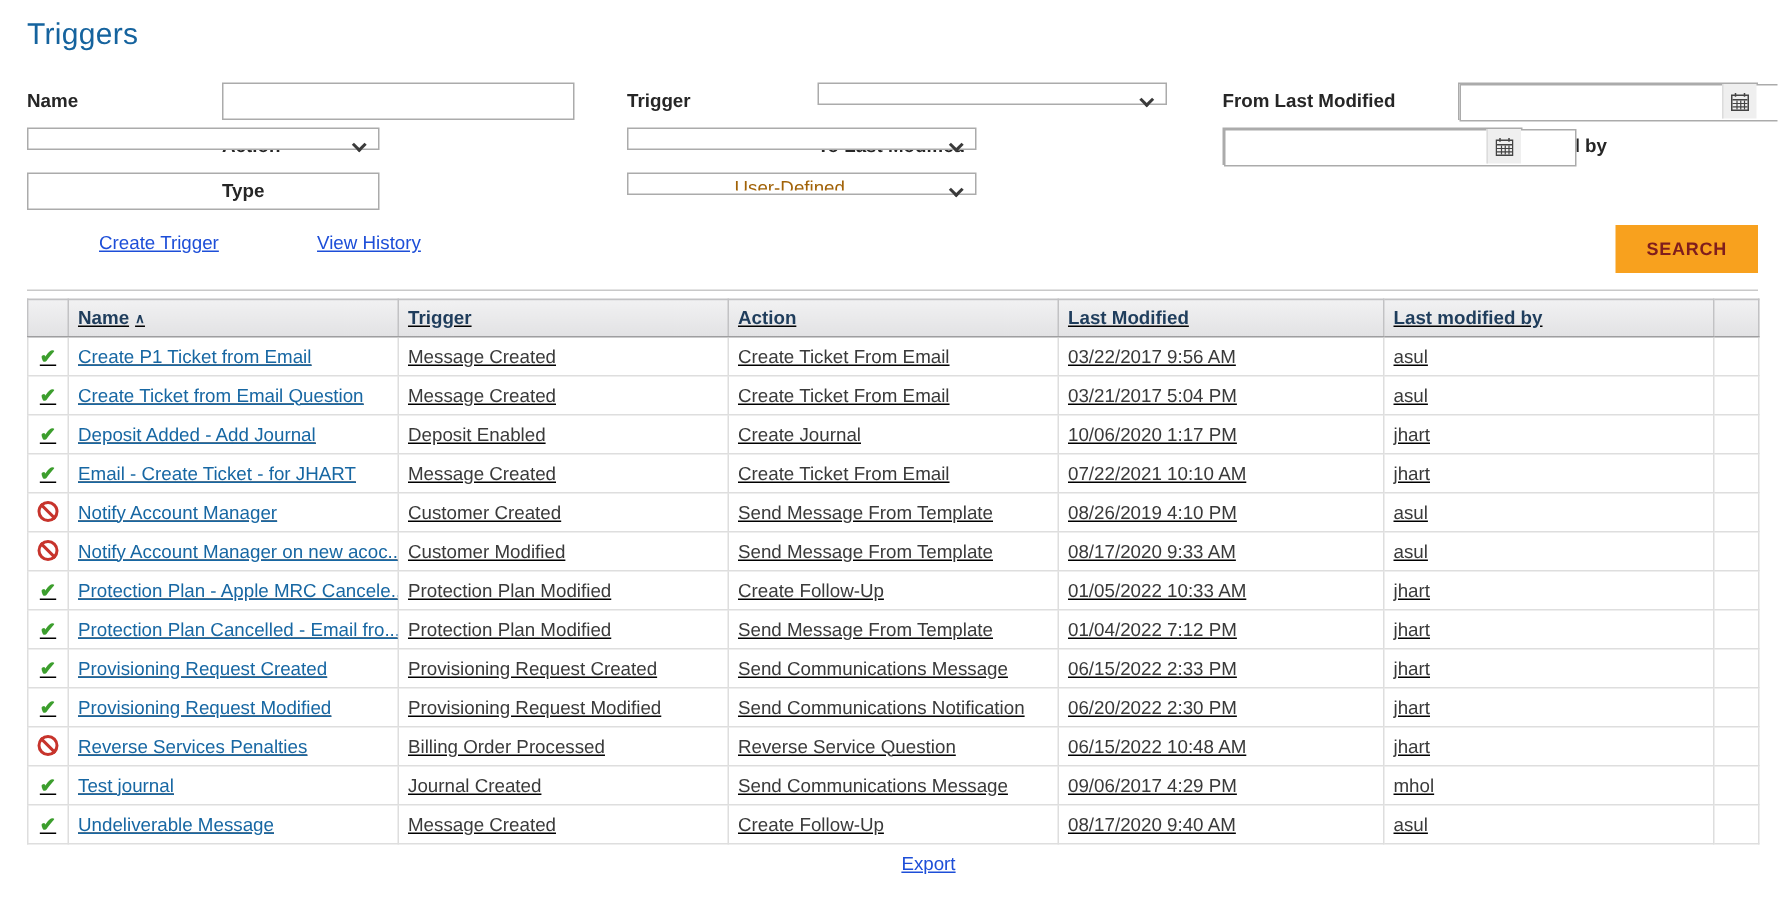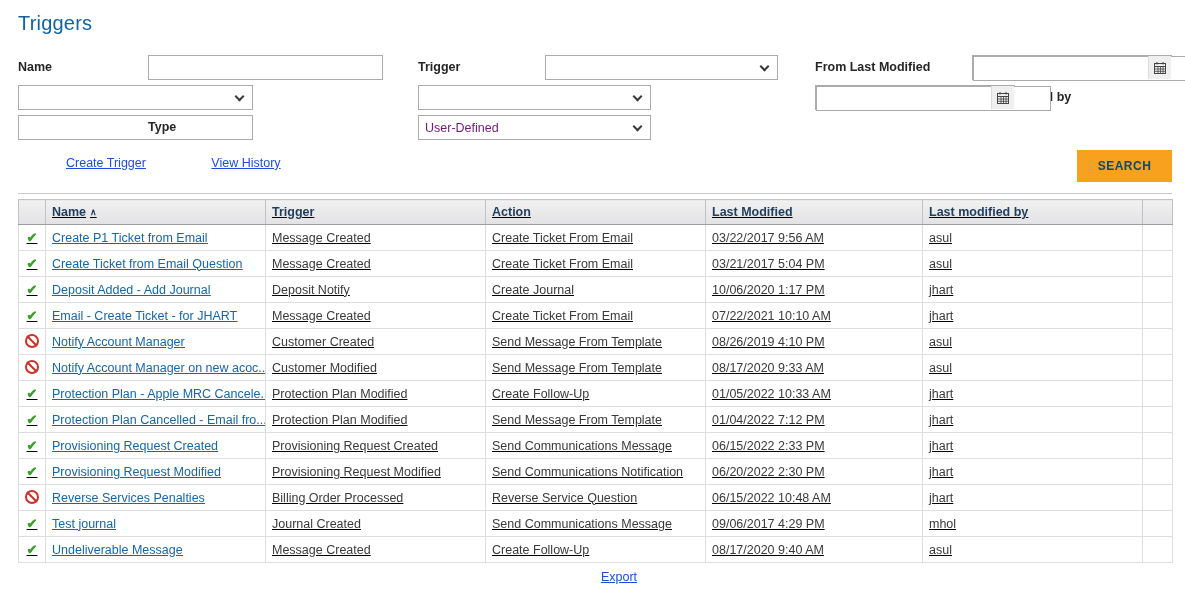--- a/index.html
+++ b/index.html
@@ -19,40 +19,40 @@
   }
   .f-label { font-size:12.5px; font-weight:700; color:#262626; line-height:25px; }
   .f-field { height:25px; }
   .f-field input[type=text] {
     width:235px; height:25px; border:1px solid #ababab; padding:2px 6px;
     font-size:12.5px; color:#333; font-family:"Liberation Sans",sans-serif; outline:none;
   }
   .select-wrap { position:relative; display:inline-block; width:235px; height:25px; }
   .select-wrap.w233 { width:233px; }
   .select-wrap select {
-    width:100%; height:25px; border:1px solid #ababab; background:#fff;
+    width:100%; height:15px; border:1px solid #ababab; background:#fff;
     -webkit-appearance:none; appearance:none; padding:2px 22px 2px 6px;
-    font-size:12.5px; color:#701a75; font-family:"Liberation Sans",sans-serif; border-radius:0; outline:none;
+    font-size:12.5px; color:#a16207; font-family:"Liberation Sans",sans-serif; border-radius:0; outline:none;text-align:center;
   }
   .chevron { position:absolute; right:10px; top:8px; width:7px; height:7px;
     border-right:2px solid #3a3a3a; border-bottom:2px solid #3a3a3a;
     transform:rotate(45deg); pointer-events:none; }
   .datebox { position:relative; width:200px; height:25px; border:1px solid #ababab; background:#fff; }
   .datebox input { border:none; width:174px; height:23px; padding:2px 6px; font-size:12.5px; color:#333; outline:none; font-family:"Liberation Sans",sans-serif; }
   .cal-btn { position:absolute; top:0; right:0; width:23px; height:23px; background:#efefef;
     border:none; border-left:1px solid #dcdcdc; cursor:pointer; display:flex; align-items:center; justify-content:center; }
 
   
   .toolbar { position:relative; height:44px; margin-top:10px; border-bottom:1px solid #c9c9c9; width:1154px; }
   .toolbar-links { padding-top:3px; }
   a.text-link { color:#1d4ed8; font-size:12.5px; text-decoration:underline;margin-left:48px; }
   .toolbar-links a { margin-right:13px; }
   .search-btn {
     position:absolute; right:0; top:0; width:95px; height:32px;
-    background:#F8A11E; color:#0c4a6e; border:none; font-family:"Liberation Sans",sans-serif;
+    background:#F8A11E; color:#7f1d1d; border:none; font-family:"Liberation Sans",sans-serif;
     font-size:12px; font-weight:700; letter-spacing:0.5px; cursor:pointer;
   }
 
   
   table.triggers { border-collapse:collapse; table-layout:fixed; width:1154px; margin-top:5px; font-size:12.5px;text-decoration:underline; }
   table.triggers th {
     background:linear-gradient(#f1f1f2,#e2e2e4);
     border:1px solid #c2c2c4; border-bottom:1px solid #9e9ea0;
     color:#1F3D5C; font-weight:700; text-align:left; padding:5px 6px; height:25px;
   }
@@ -199,21 +199,21 @@
       <td><a href="#" class="row-link">Create Ticket from Email Question</a></td>
       <td>Message Created</td>
       <td>Create Ticket From Email</td>
       <td>03/21/2017 5:04 PM</td>
       <td>asul</td>
       <td></td>
     </tr>
         <tr>
       <td class="c-status"><span class="icon-check">✔</span></td>
       <td><a href="#" class="row-link">Deposit Added - Add Journal</a></td>
-      <td>Deposit Notify</td>
+      <td>Deposit Enabled</td>
       <td>Create Journal</td>
       <td>10/06/2020 1:17 PM</td>
       <td>jhart</td>
       <td></td>
     </tr>
         <tr>
       <td class="c-status"><span class="icon-check">✔</span></td>
       <td><a href="#" class="row-link">Email - Create Ticket - for JHART</a></td>
       <td>Message Created</td>
       <td>Create Ticket From Email</td>

